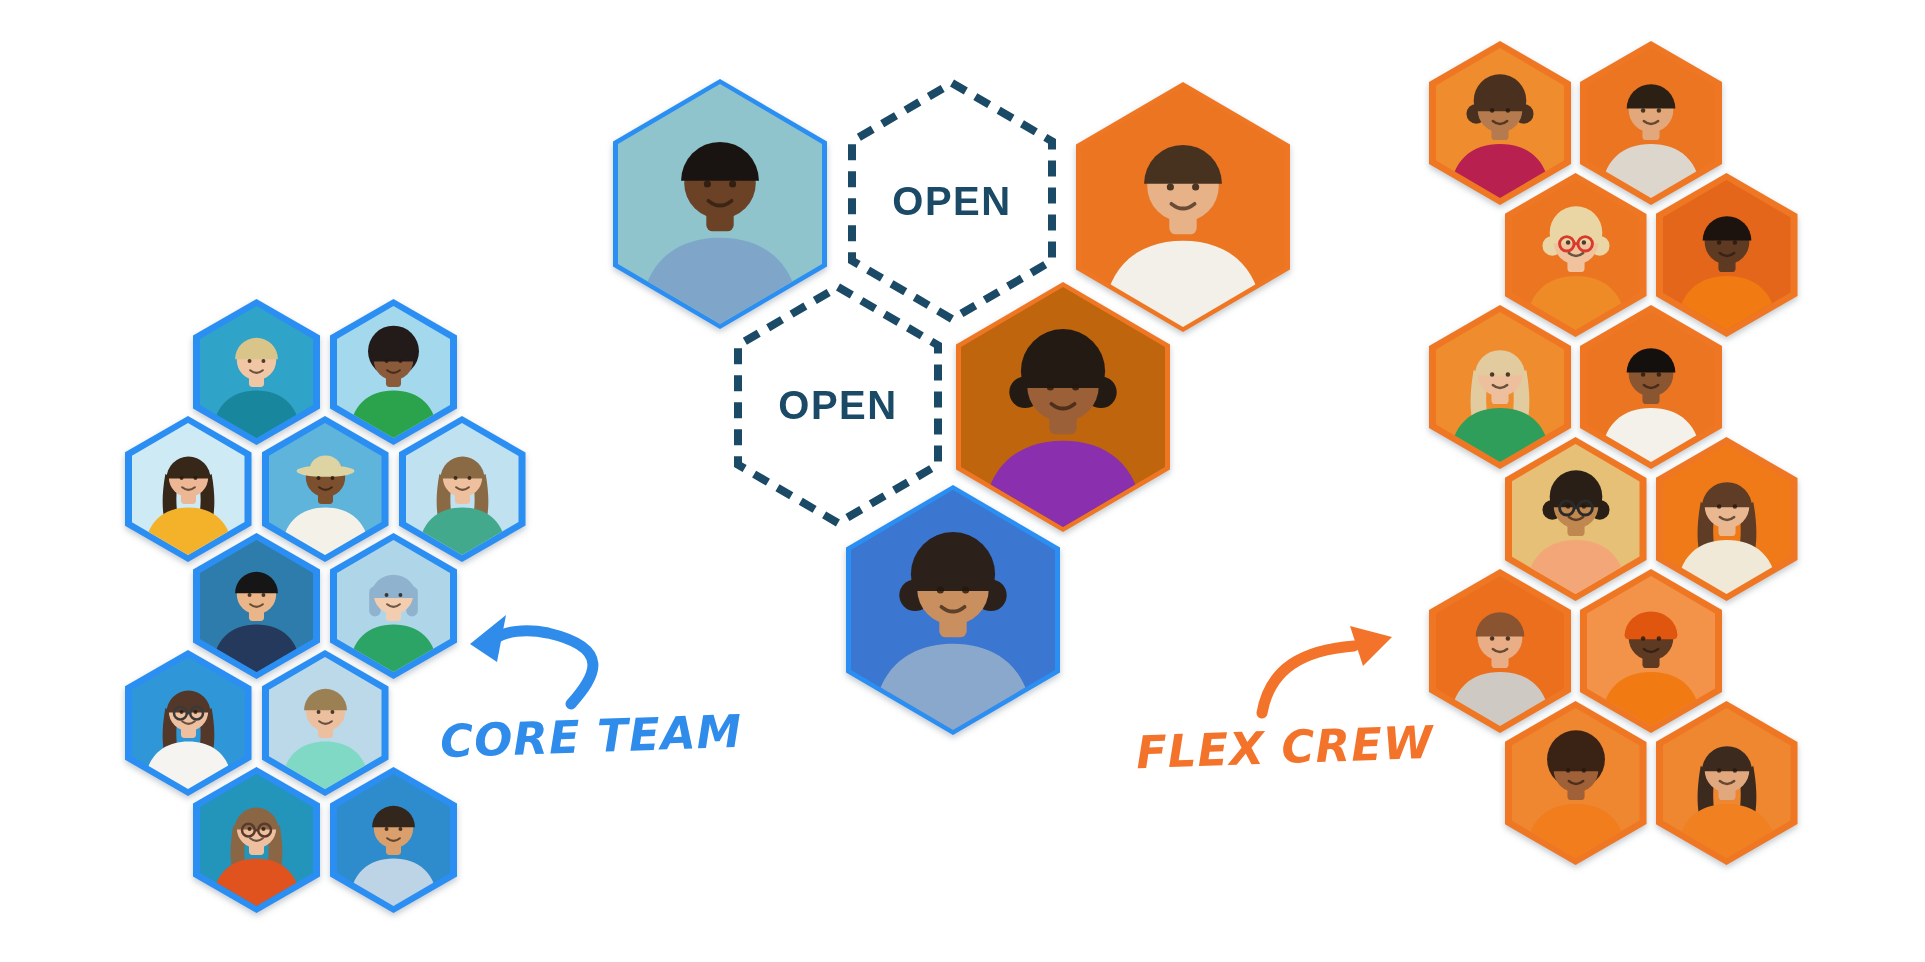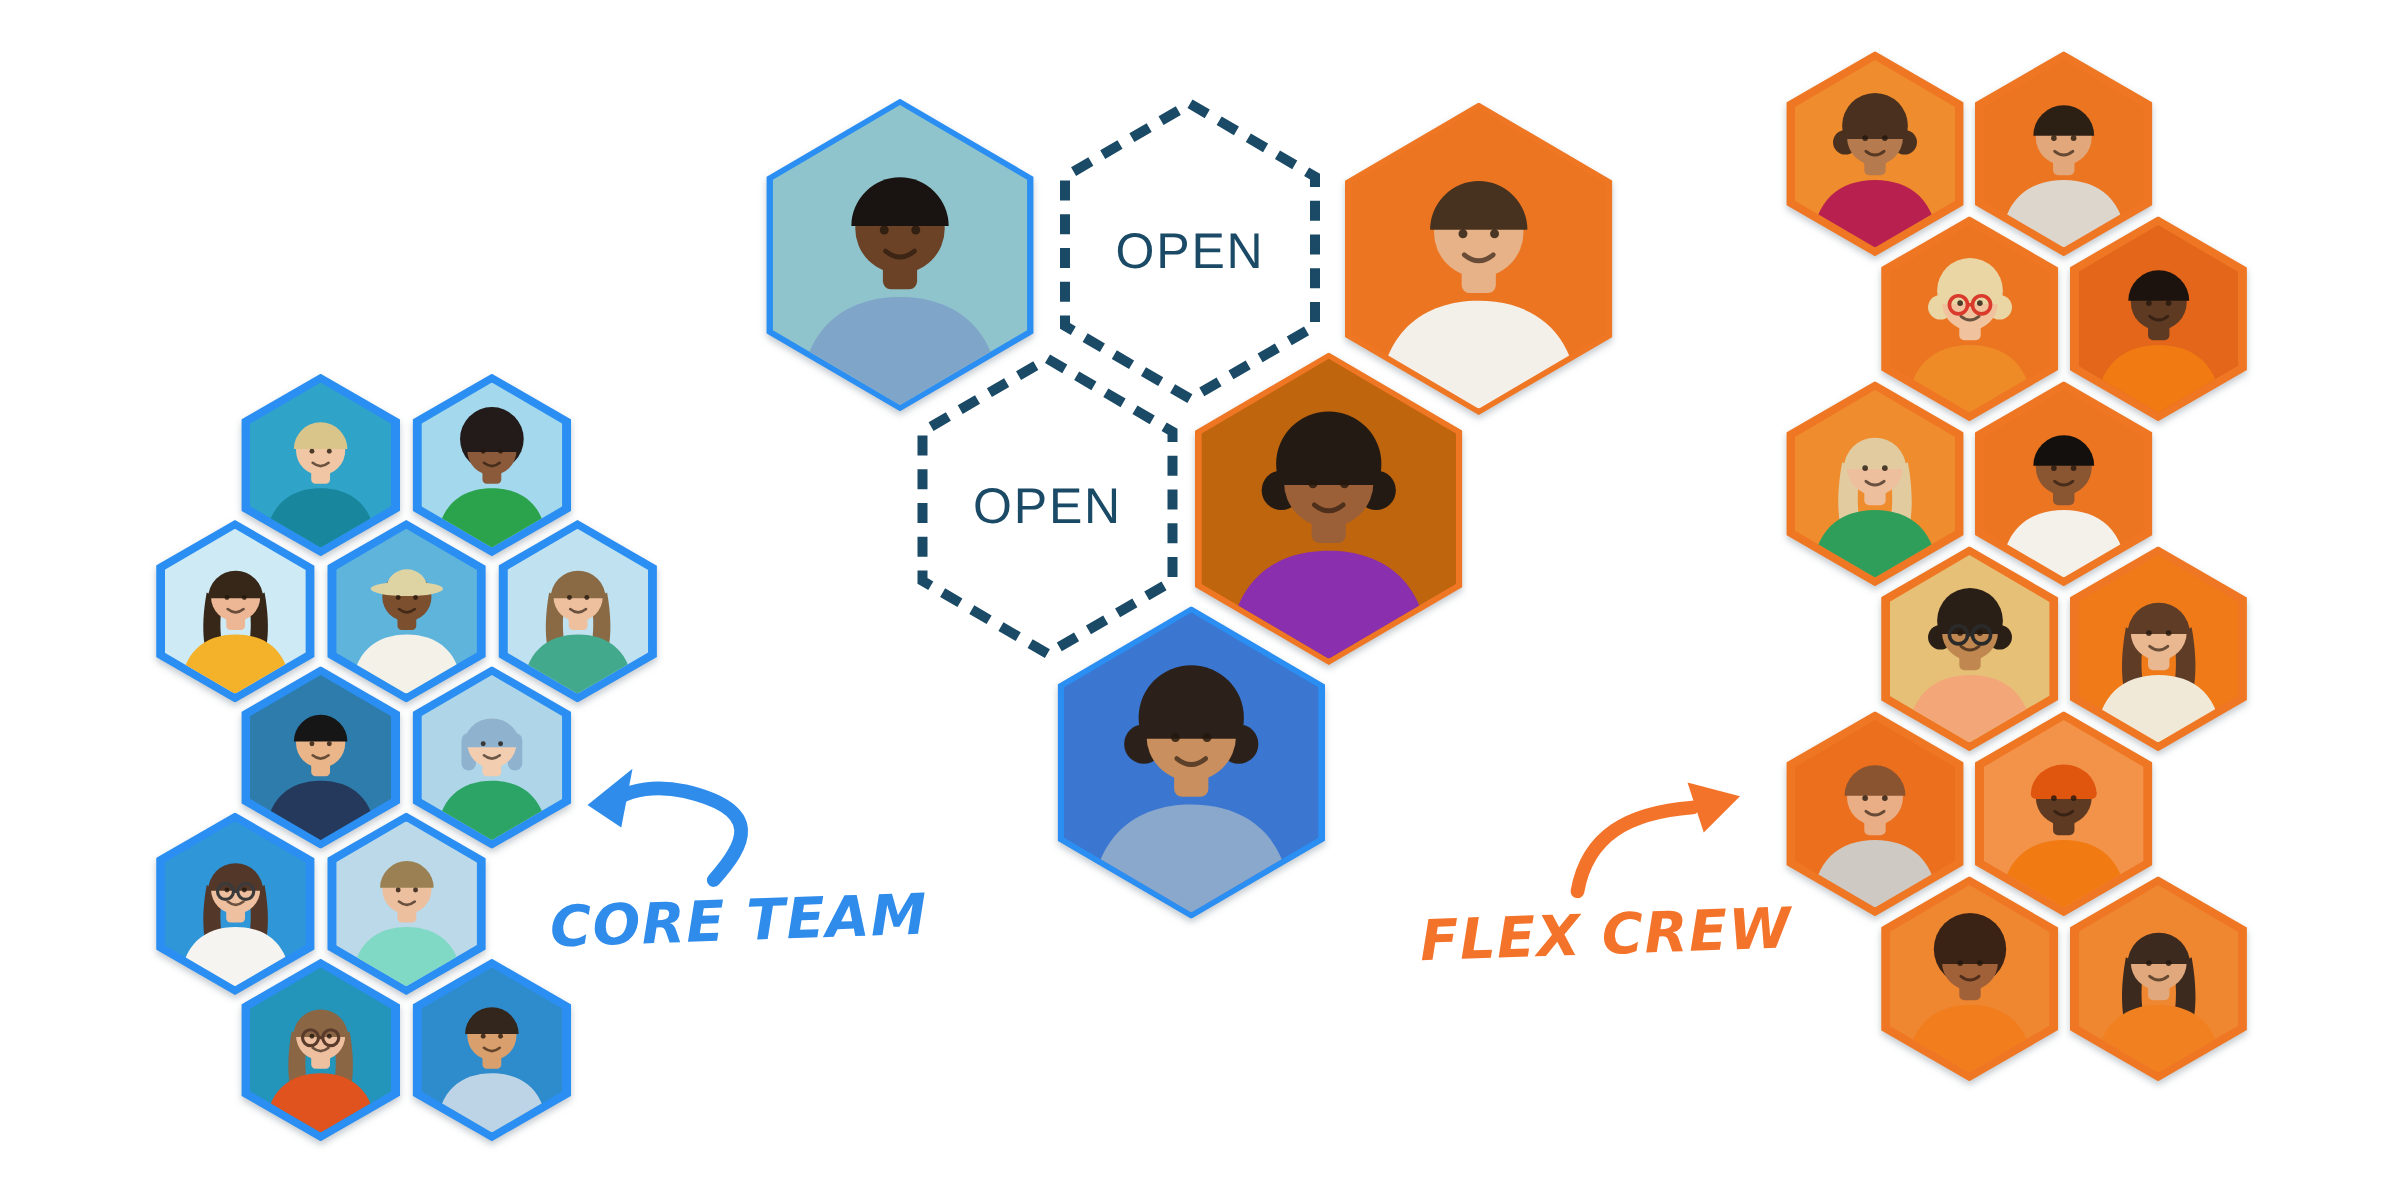--- a/index.html
+++ b/index.html
@@ -17,21 +17,21 @@
   .b-orange { background:var(--orange); }
   .hex-photo { position:absolute; inset:7px; overflow:hidden; }
   .hex-photo.thin { inset:5px; }
   .hex-photo svg { display:block; width:100%; height:100%; }
 
   
   .open-tile { position:absolute; }
   .open-tile svg { display:block; }
   .open-stroke { fill:#ffffff; stroke:var(--navy); stroke-width:8; stroke-dasharray:16 11; }
   .open-label { position:absolute; inset:0; display:flex; align-items:center; justify-content:center;
-                font-family:"Liberation Sans", sans-serif; font-weight:normal; font-size:40px;
+                font-family:"Liberation Sans", sans-serif; font-weight:bold; font-size:40px;
                 letter-spacing:1.5px; color:var(--navy); }
 
   
   .team-label { position:absolute; font-family:"DejaVu Sans", sans-serif; font-style:italic;
                 font-weight:bold; white-space:nowrap; font-size:45px; letter-spacing:1px; }
   .label-core { left:440px; top:710px; color:var(--label-blue); transform:rotate(-2deg); }
   .label-flex { left:1136px; top:721px; color:var(--label-orange); transform:rotate(-2deg); }
 
   
   .arrows { position:absolute; left:0; top:0; pointer-events:none; }

